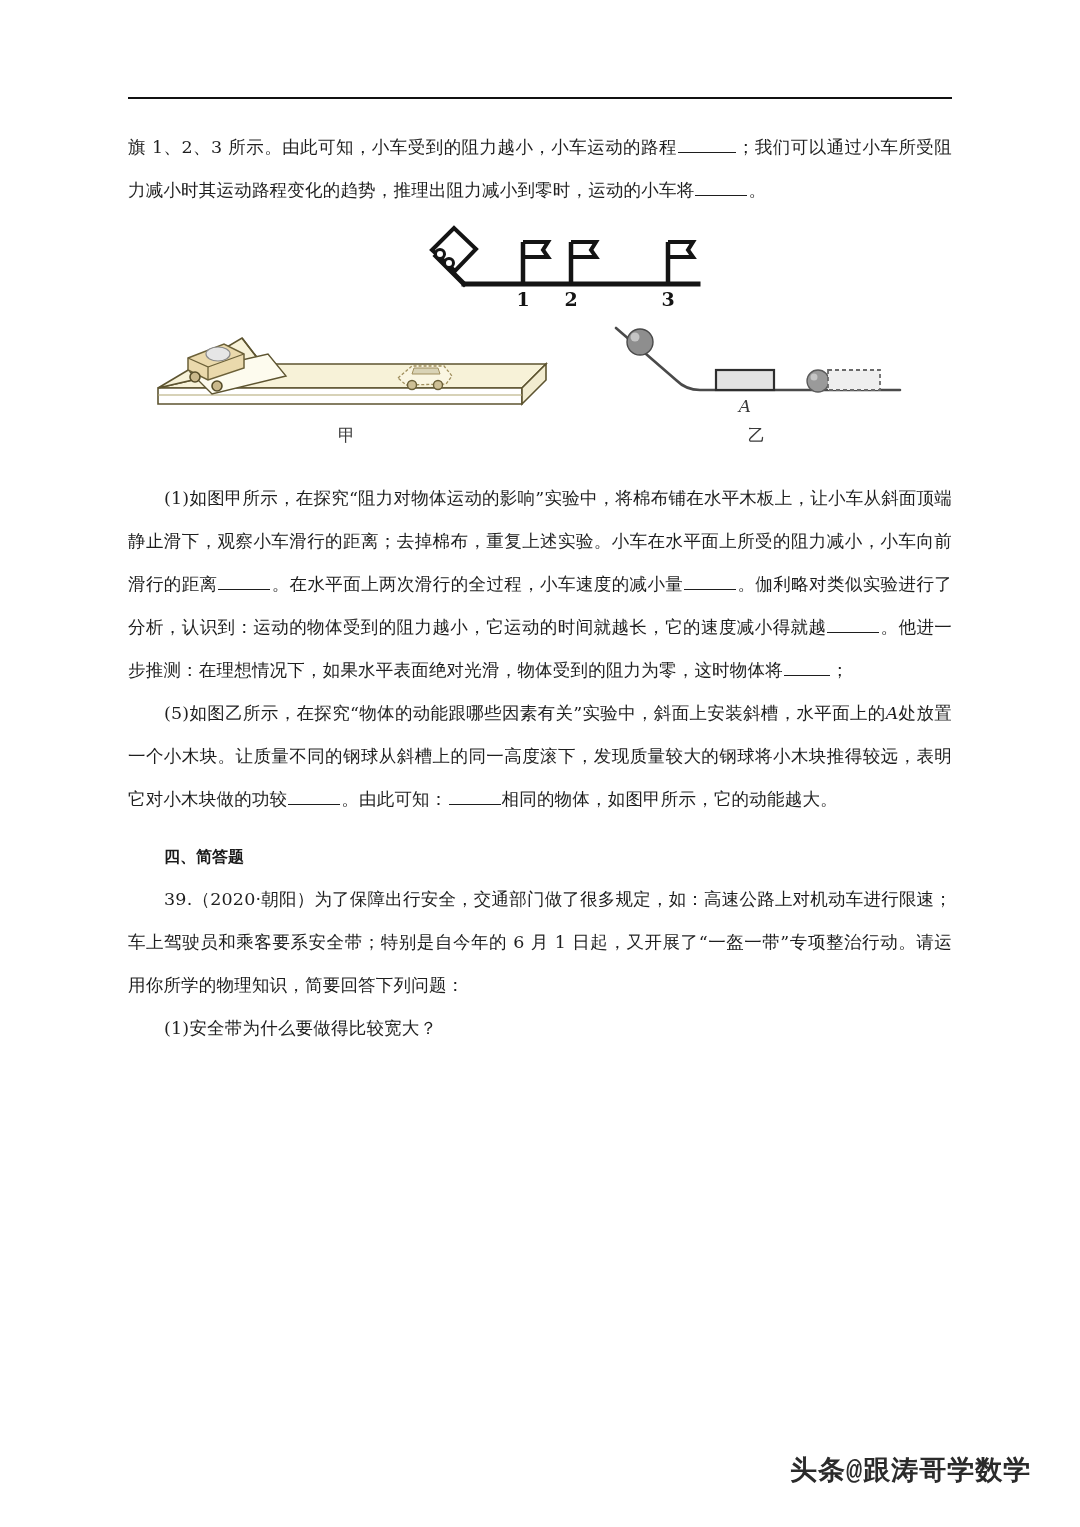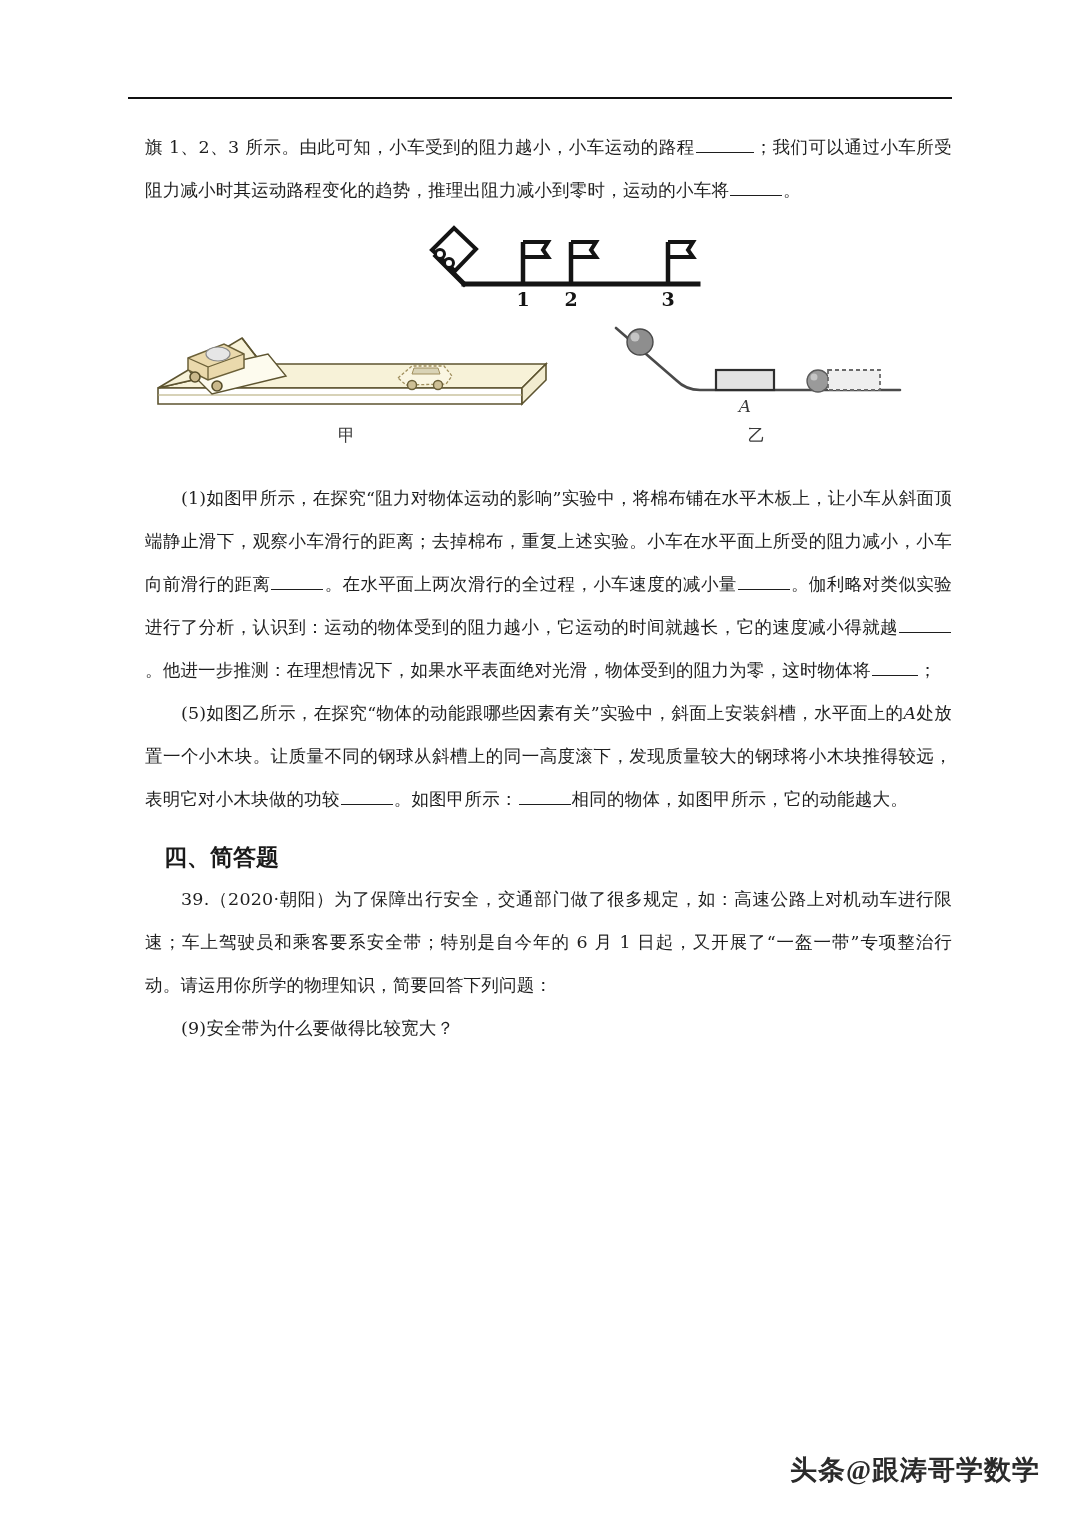--- a/index.html
+++ b/index.html
@@ -33,21 +33,21 @@
   }
 
   .content {
     position: absolute;
     left: 128px;
     top: 126px;
     width: 824px;
   }
 
   p.para {
-    margin: 0 0 0 17px;
+    margin: 0 0 0 0;
     font-size: 17.5px;
     line-height: 43px;
     text-align: justify;
     text-justify: inter-character;
     letter-spacing: 0.2px;
     color: #1e1e1e;
   }
   p.para.indent { text-indent: 36px; }
 
   .blank {
@@ -55,21 +55,21 @@
     border-bottom: 1.6px solid #1e1e1e;
     vertical-align: baseline;
     height: 17px;
     margin: 0 1px;
   }
   .blank.w1 { width: 58px; }
   .blank.w2 { width: 52px; }
   .blank.w3 { width: 46px; }
 
   .q-heading {
-    font-size: 23px;
+    font-size: 16px;
     line-height: 43px;
     font-weight: bold;
     margin: 0;
     text-indent: 36px;
   }
 
   .italic-a { font-style: italic; font-family: "DejaVu Serif", "Liberation Serif", serif; }
 
   .spacer-sm { height: 14px; }
   .spacer-md { height: 22px; }
@@ -106,21 +106,21 @@
     left: 790px;
     top: 1452px;
     font-size: 27px;
     font-weight: bold;
     color: #2b2b2b;
     font-family: "DejaVu Sans", "Liberation Sans", sans-serif;
     letter-spacing: 1px;
     white-space: nowrap;
     text-shadow: 1px 1px 0 rgba(255,255,255,0.9);
   }
-  .watermark .wm-at { font-family: Liberation Serif, serif; }
+  .watermark .wm-at { font-family: Liberation Mono, monospace; }
 </style>
 </head>
 <body>
 
 <div class="page">
 
   <div class="top-rule"></div>
 
   <div class="content">
 
@@ -214,27 +214,27 @@
       </svg>
 
       <span class="fig-label lab-jia">甲</span>
       <span class="fig-label lab-yi">乙</span>
     </div>
 
     <div class="spacer-md"></div>
 
     <p class="para indent"><span>(1)如图甲所示，在探究“阻力对物体运动的影响”实验中，将棉布铺在水平木板上，让小车从斜面顶端静止滑下，观察小车滑行的距离；去掉棉布，重复上述实验。小车在水平面上所受的阻力减小，小车向前滑行的距离</span><span class="blank w2"></span><span>。在水平面上两次滑行的全过程，小车速度的减小量</span><span class="blank w2"></span><span>。伽利略对类似实验进行了分析，认识到：运动的物体受到的阻力越小，它运动的时间就越长，它的速度减小得就越</span><span class="blank w2"></span><span>。他进一步推测：在理想情况下，如果水平表面绝对光滑，物体受到的阻力为零，这时物体将</span><span class="blank w3"></span><span>；</span></p>
 
-    <p class="para indent"><span>(5)如图乙所示，在探究“物体的动能跟哪些因素有关”实验中，斜面上安装斜槽，水平面上的</span><span class="italic-a">A</span><span>处放置一个小木块。让质量不同的钢球从斜槽上的同一高度滚下，发现质量较大的钢球将小木块推得较远，表明它对小木块做的功较</span><span class="blank w2"></span><span>。如图甲所示：</span><span class="blank w2"></span><span>相同的物体，如图甲所示，它的动能越大。</span></p>
+    <p class="para indent"><span>(5)如图乙所示，在探究“物体的动能跟哪些因素有关”实验中，斜面上安装斜槽，水平面上的</span><span class="italic-a">A</span><span>处放置一个小木块。让质量不同的钢球从斜槽上的同一高度滚下，发现质量较大的钢球将小木块推得较远，表明它对小木块做的功较</span><span class="blank w2"></span><span>。由此可知：</span><span class="blank w2"></span><span>相同的物体，如图甲所示，它的动能越大。</span></p>
 
     <div class="spacer-sm"></div>
 
     <p class="q-heading">四、简答题</p>
 
     <p class="para indent">39.（2020·朝阳）为了保障出行安全，交通部门做了很多规定，如：高速公路上对机动车进行限速；车上驾驶员和乘客要系安全带；特别是自今年的 6 月 1 日起，又开展了“一盔一带”专项整治行动。请运用你所学的物理知识，简要回答下列问题：</p>
 
-    <p class="para indent">(9)安全带为什么要做得比较宽大？</p>
+    <p class="para indent">(1)安全带为什么要做得比较宽大？</p>
 
   </div>
 
   <div class="watermark"><span>头条</span><span class="wm-at">@跟涛哥学数学</span></div>
 
 </div>
 
 </body></html>

